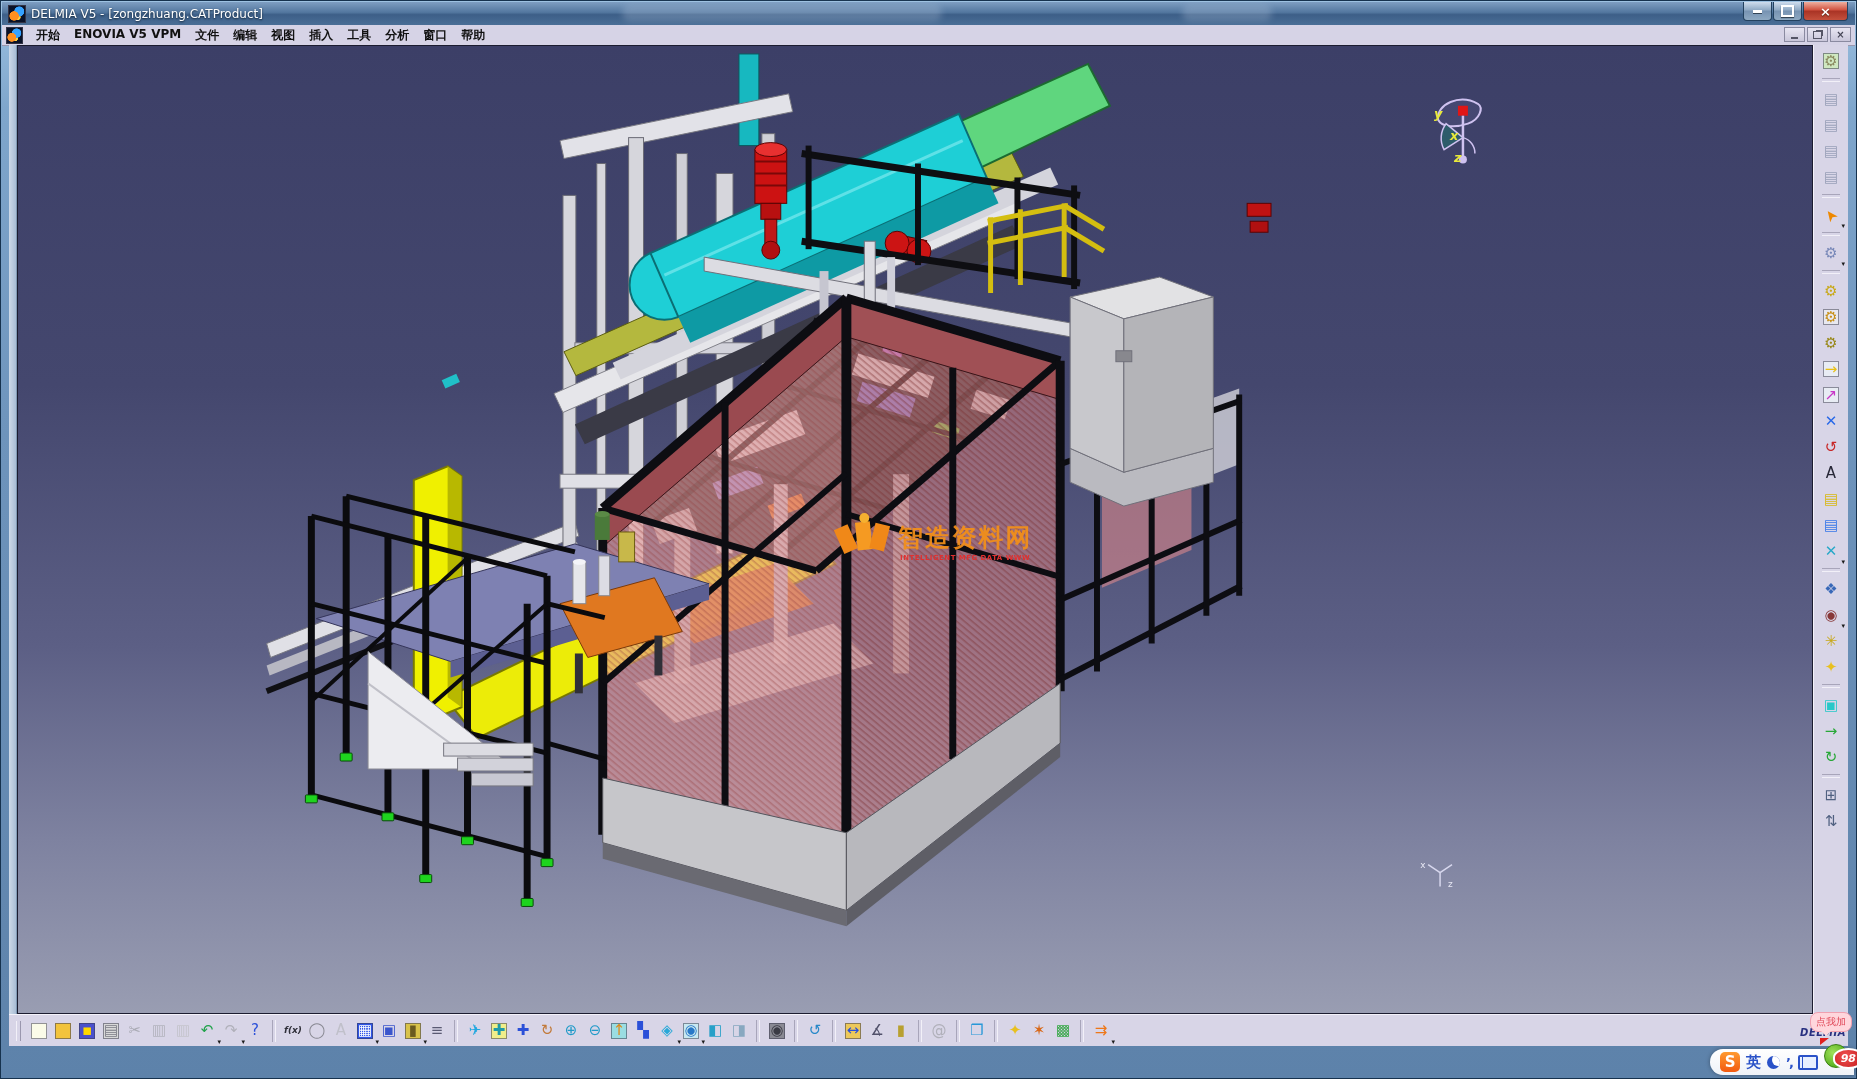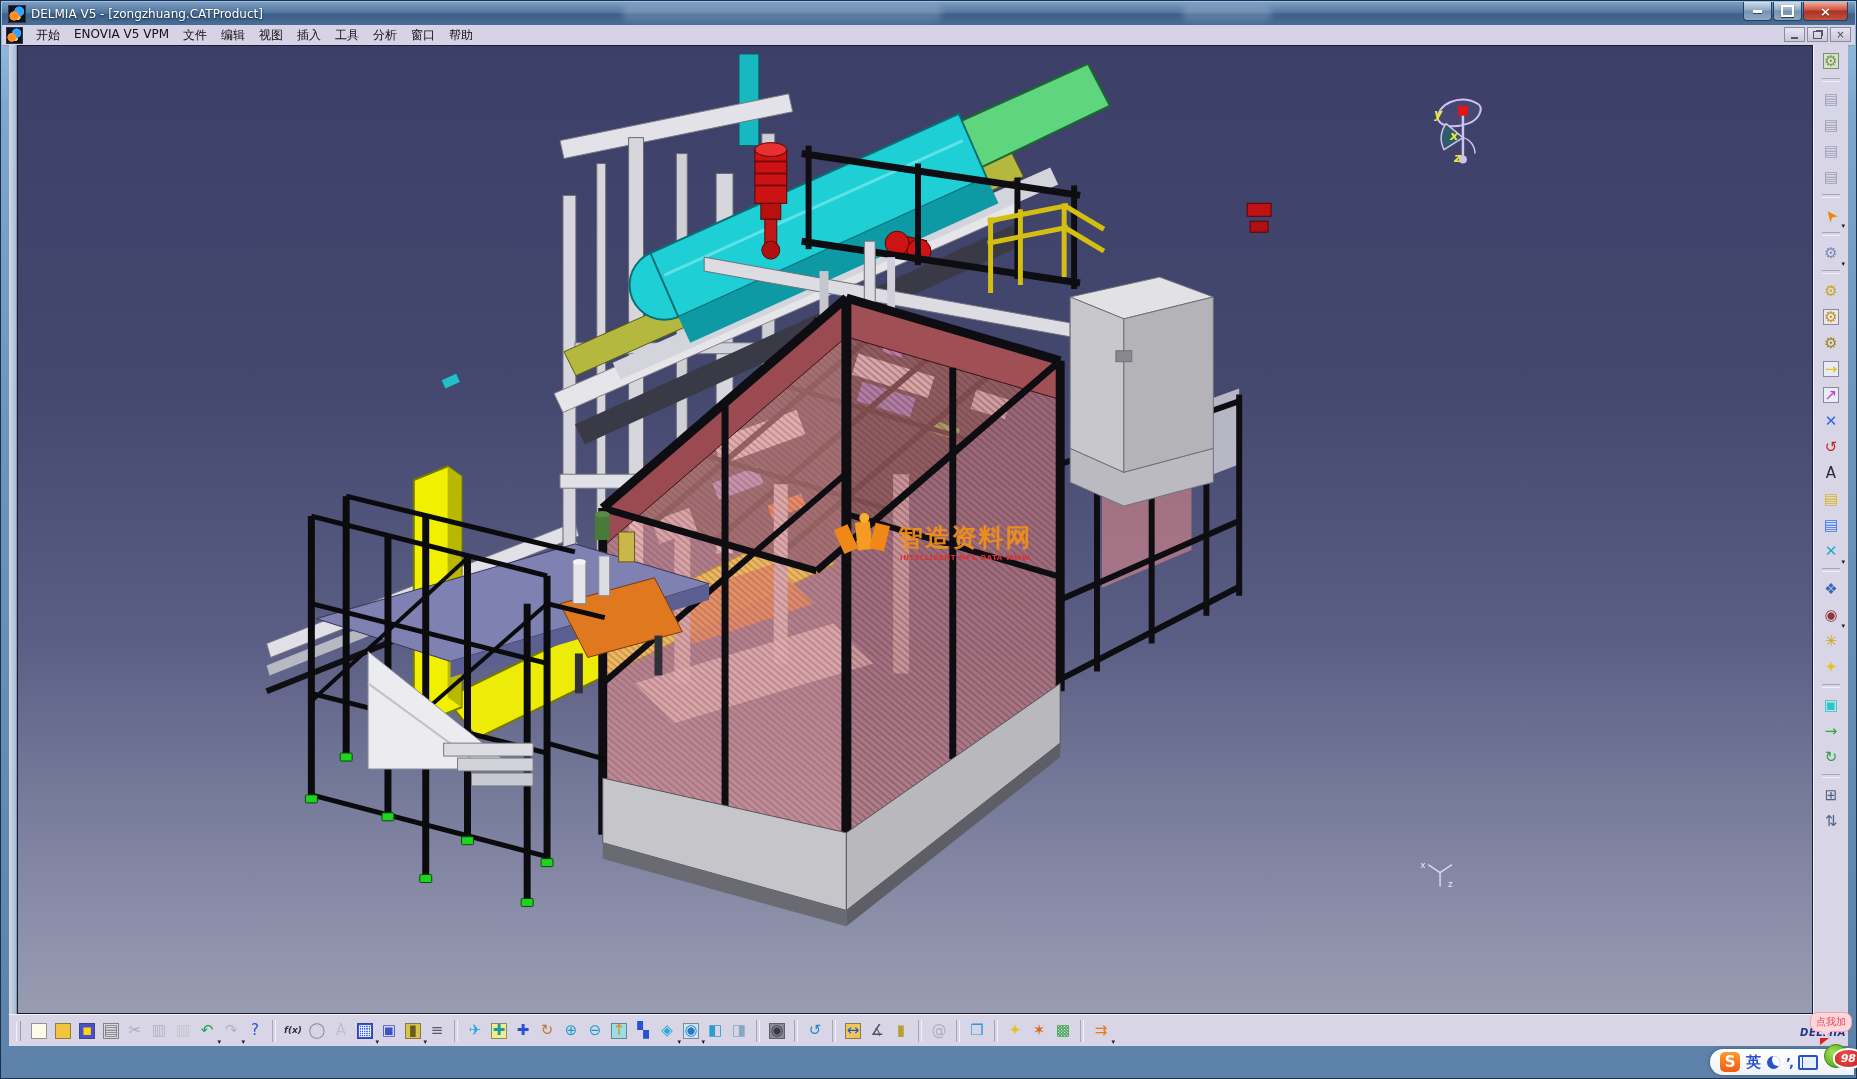--- a/index.html
+++ b/index.html
@@ -20,21 +20,21 @@
   .wbtns{position:absolute;top:0;right:7px;display:flex;}
   .wbtn{height:19px;border:1px solid #23415e;border-top:none;display:flex;align-items:center;justify-content:center;
         box-sizing:border-box;border-radius:0 0 4px 4px;margin-left:1px;}
   .wbtn.min,.wbtn.max{width:29px;background:linear-gradient(180deg,#cfdded,#8fa9c4 45%,#7793b2 50%,#8ea9c2);}
   .wbtn.close{width:45px;background:linear-gradient(180deg,#efaf9f,#d0503e 45%,#a93325 50%,#c4503c);}
   .minbar{width:9px;height:3px;background:#fff;box-shadow:0 1px 0 #345;}
   .maxbox{width:9px;height:8px;border:2px solid #fff;box-shadow:0 1px 1px #345;}
   .wbtn.close span{color:#fff;font-size:13px;font-weight:bold;text-shadow:0 1px 1px #521;}
   
   .menubar{position:absolute;top:24px;left:1px;right:1px;height:20px;background:#d6d3e6;
-           border-bottom:1px solid #9a97ae;display:flex;align-items:center;font-size:12px;color:#111;}
+           border-bottom:1px solid #9a97ae;display:flex;align-items:center;font-size:12px;color:#111;font-weight:bold;}
   .menubar .appicon{width:15px;height:15px;margin:0 6px 0 4px;}
   .mi{padding:2px 7px;cursor:default;}
   .mdi{position:absolute;right:4px;top:2px;display:flex;gap:2px;}
   .mdibtn{width:21px;height:15px;background:linear-gradient(180deg,#e8e6f2,#c9c6da);border:1px solid #8a8aa0;
           display:flex;align-items:center;justify-content:center;font-size:10px;color:#445;box-sizing:border-box;}
   .mdibtn .bar{width:7px;height:2px;background:#556;margin-top:6px;}
   .mdibtn .rest{width:7px;height:6px;border:1px solid #556;box-shadow:2px -2px 0 -1px #556;}
   
   .main{position:absolute;top:44px;left:8px;right:8px;bottom:64px;display:flex;}
   .dockstrip{width:7px;background:linear-gradient(90deg,#cdd9e8,#a9bdd5);border-right:1px solid #8099b4;}

